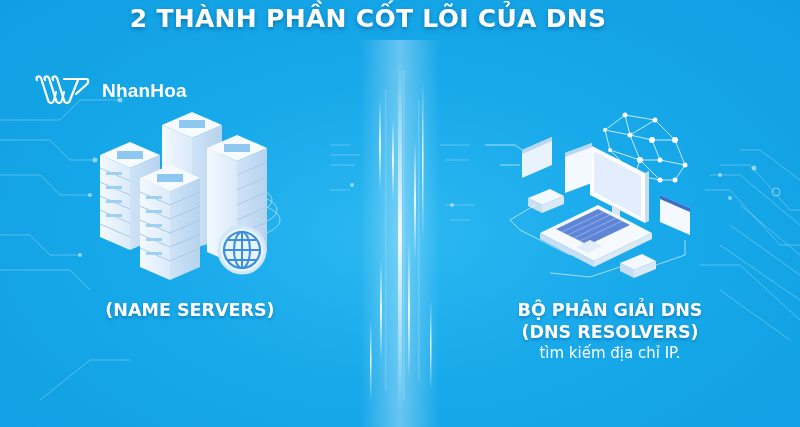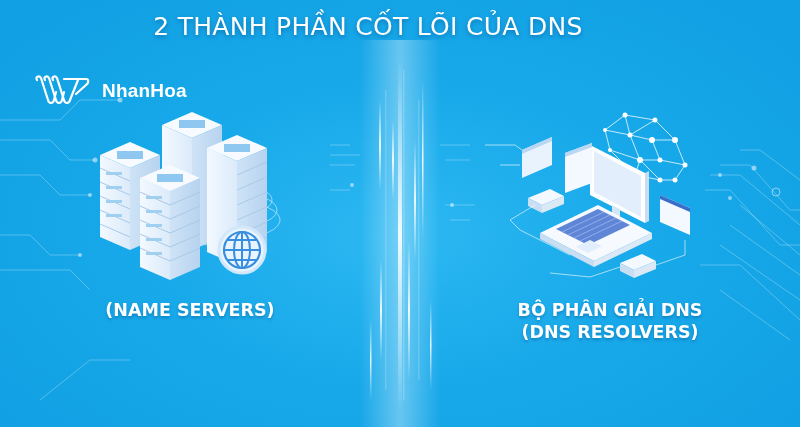--- a/index.html
+++ b/index.html
@@ -6,22 +6,22 @@
   html,body{width:800px;height:427px;overflow:hidden}
   body{
     font-family:"DejaVu Sans","Liberation Sans",sans-serif;
     background:radial-gradient(ellipse at 50% 55%, #2cb8f2 0%, #18a9ea 45%, #0f9fe2 100%);
     position:relative;color:#fff;
   }
   .stage{position:absolute;inset:0;overflow:hidden}
   .circuits{position:absolute;inset:0}
   .beam{position:absolute;left:340px;top:40px;width:120px;height:387px}
   .title{
-    position:absolute;top:12px;left:0;width:736px;text-align:center;
-    font-weight:normal;font-size:25px;letter-spacing:.3px;
+    position:absolute;top:4px;left:0;width:736px;text-align:center;
+    font-weight:bold;font-size:25px;letter-spacing:.3px;
     text-shadow:0 2px 4px rgba(0,60,120,.45);
   }
   .logo{position:absolute;left:34px;top:74px;display:flex;align-items:center;gap:12px}
   .logo-mark{width:56px;height:34px}
   .logo-text{font-family:"Liberation Sans",sans-serif;font-weight:bold;font-size:19px;letter-spacing:.2px}
   .illus{position:absolute}
   .illus-servers{left:92px;top:100px;width:200px;height:190px}
   .illus-computer{left:480px;top:105px;width:230px;height:180px}
   .col{position:absolute;text-align:center;width:300px}
   .col-left{left:40px;top:299px}
@@ -277,14 +277,15 @@
     </g>
   </svg>
 
   <div class="col col-left">
     <div class="h2">(NAME SERVERS)</div>
   </div>
 
   <div class="col col-right">
     <div class="h1">BỘ PHÂN GIẢI DNS</div>
     <div class="h2">(DNS RESOLVERS)</div>
+    <div class="d2">tìm kiếm địa chỉ IP.</div>
   </div>
 </div>
 
 </body></html>

